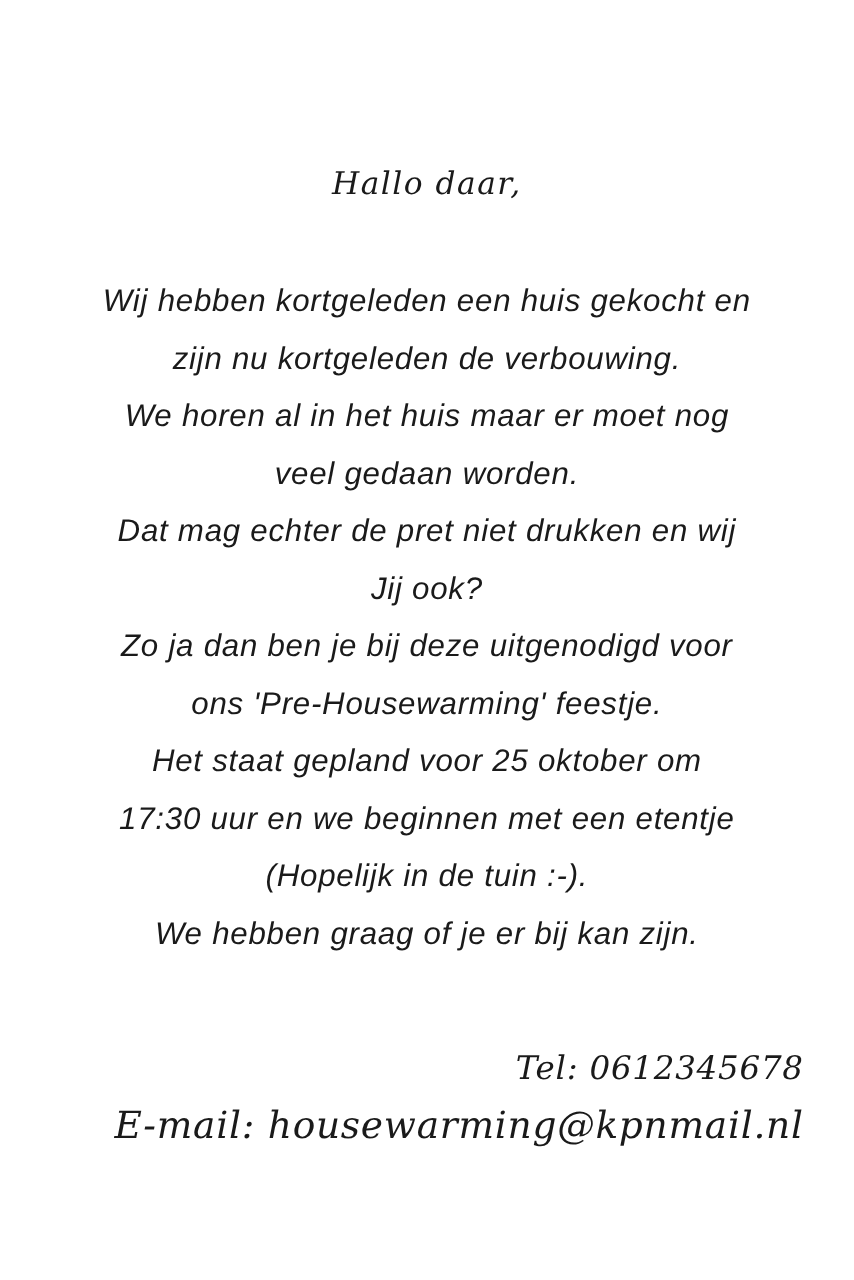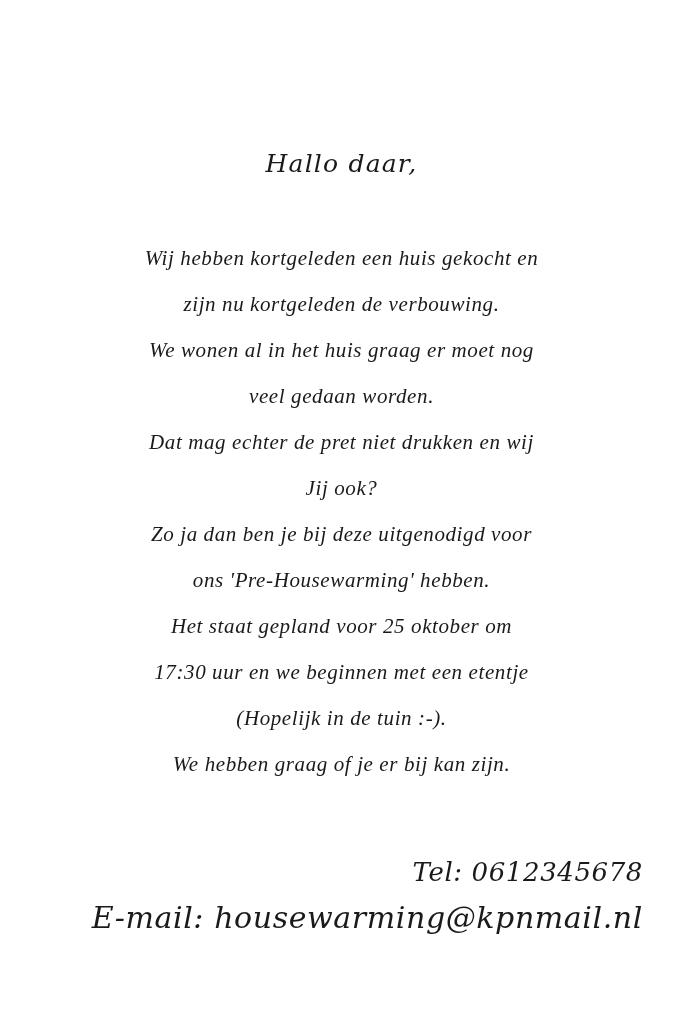--- a/index.html
+++ b/index.html
@@ -21,35 +21,34 @@
     box-sizing: border-box;
   }
   .invitation {
     position: absolute;
     left: 0;
     right: 0;
     top: 132px;
     padding: 0 40px;
     text-align: center;
     color: #1a1a1a;
-    margin-top: 17px;
   }
   .greeting {
     font-family: "DejaVu Serif", serif;
     font-style: italic;
     font-size: 25px;
     letter-spacing: 1.2px;
     line-height: 1.2;
     margin-bottom: 56px;
     white-space: nowrap;
   }
   .body-block {
-    font-family: Liberation Serif, serif;
+    font-family: Liberation Sans, sans-serif;
     font-style: italic;
-    font-size: 21px;
+    font-size: 25px;
     line-height: 46px;
     letter-spacing: 0.6px;
   }
   .body-line {
     display: block;
     white-space: nowrap;
   }
   .contact-block {
     margin-top: 62px;
     font-family: "DejaVu Serif", serif;
@@ -74,26 +73,26 @@
 <body>
 
 <div class="page">
   <div class="invitation">
 
     <div class="greeting">Hallo daar,</div>
 
     <div class="body-block">
       <span class="body-line">Wij hebben kortgeleden een huis gekocht en</span>
       <span class="body-line">zijn nu kortgeleden de verbouwing.</span>
-      <span class="body-line">We wonen al in het huis graag er moet nog</span>
+      <span class="body-line">We horen al in het huis maar er moet nog</span>
       <span class="body-line">veel gedaan worden.</span>
       <span class="body-line">Dat mag echter de pret niet drukken en wij</span>
       <span class="body-line">Jij ook?</span>
       <span class="body-line">Zo ja dan ben je bij deze uitgenodigd voor</span>
-      <span class="body-line">ons 'Pre-Housewarming' hebben.</span>
+      <span class="body-line">ons 'Pre-Housewarming' feestje.</span>
       <span class="body-line">Het staat gepland voor 25 oktober om</span>
       <span class="body-line">17:30 uur en we beginnen met een etentje</span>
       <span class="body-line">(Hopelijk in de tuin :-).</span>
       <span class="body-line">We hebben graag of je er bij kan zijn.</span>
     </div>
 
     <div class="contact-block">
       <span class="contact-line phone">Tel: 0612345678</span>
       <span class="contact-line email">E-mail: housewarming@kpnmail.nl</span>
     </div>

